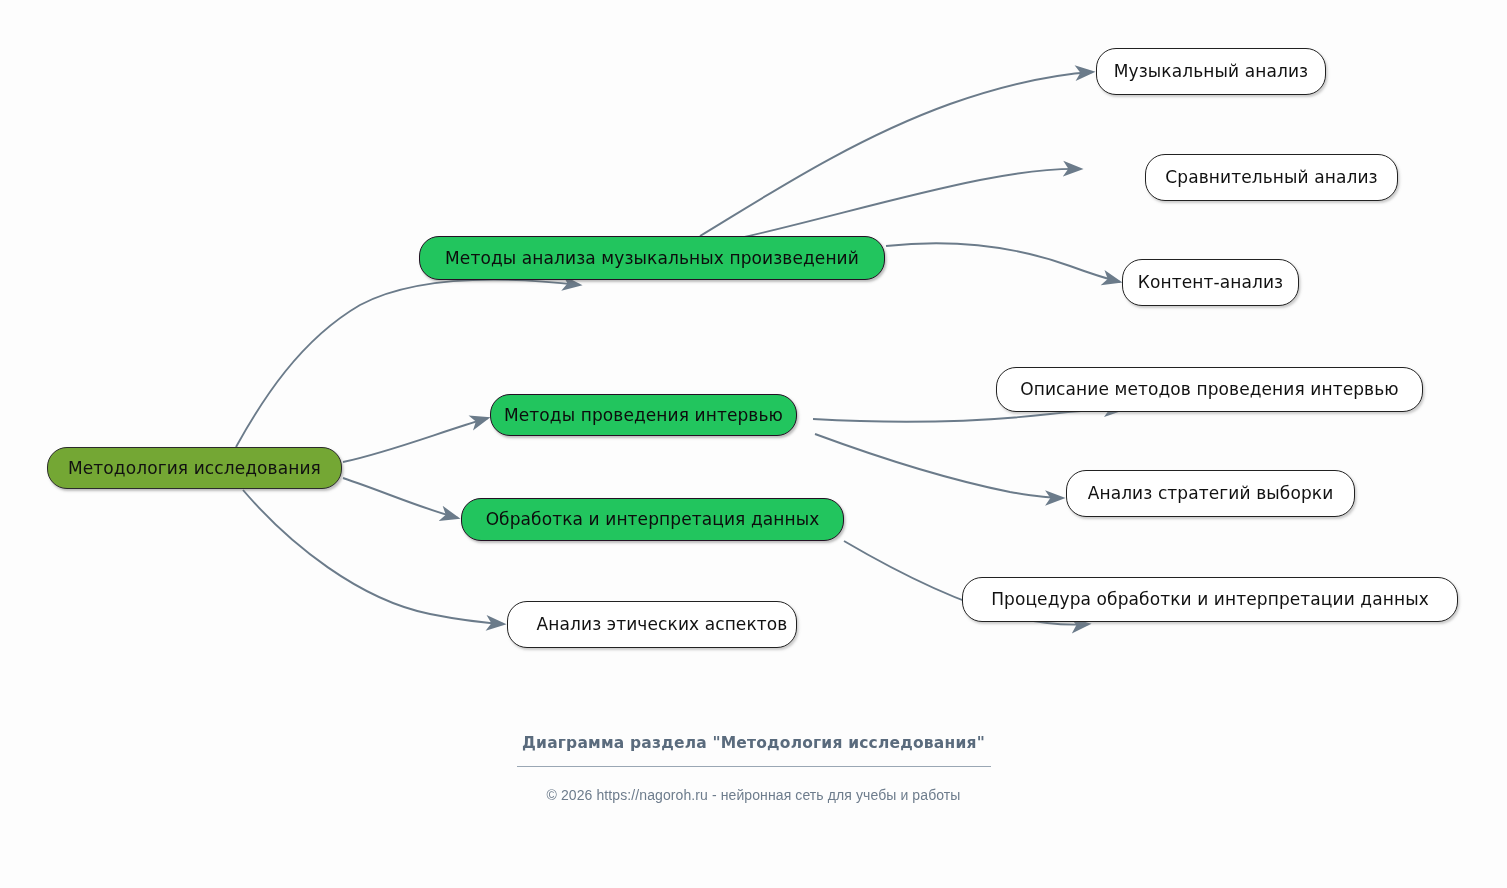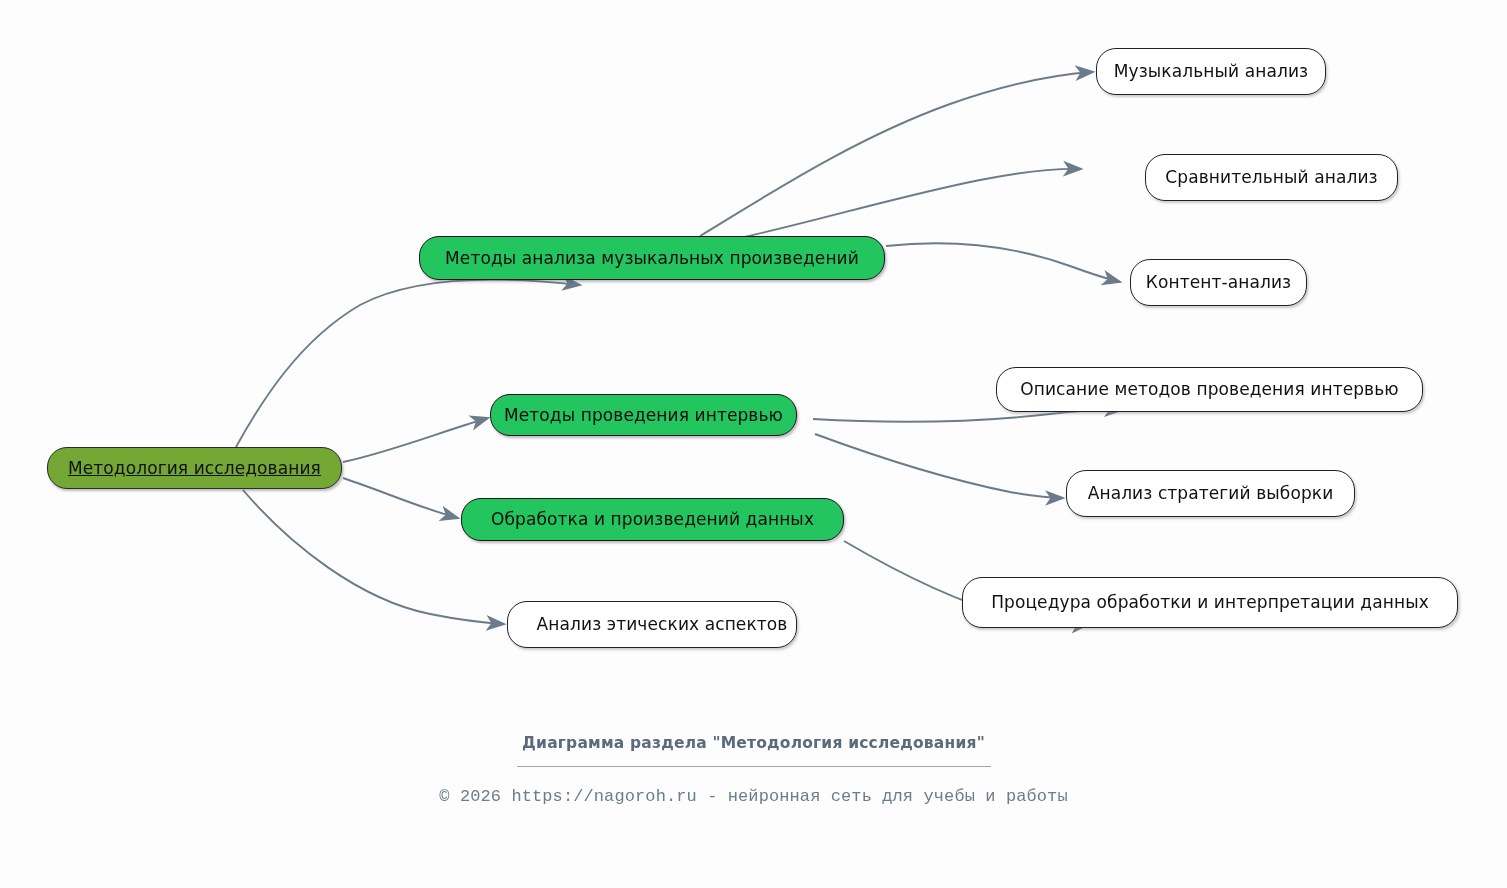--- a/index.html
+++ b/index.html
@@ -35,21 +35,20 @@
     font-size: 17px;
     line-height: 1;
     white-space: nowrap;
     letter-spacing: 0.1px;
   }
   .node-root {
     background: #74a734;
     border: 1.6px solid #2b2b2b;
     color: #111111;
     box-shadow: 1.5px 2px 2.5px rgba(90,90,90,0.40);
-    text-decoration: underline;
   }
   .node-branch {
     background: #22c55e;
     border: 1.6px solid #241024;
     color: #0d0d0d;
     box-shadow: 1.5px 2px 2.5px rgba(90,90,90,0.40);
   }
   .node-leaf {
     background: #ffffff;
     border: 1.6px solid #222222;
@@ -70,22 +69,22 @@
     letter-spacing: 0.2px;
   }
   .footer-rule {
     width: 474px;
     height: 1px;
     background: #9aa7b4;
     margin: 14px auto 0 auto;
   }
   .footer-credit {
     margin-top: 20px;
-    font-family: Liberation Mono, monospace;
-    font-size: 17px;
+    font-family: Liberation Sans, sans-serif;
+    font-size: 14px;
     color: #6d7c8c;
     letter-spacing: 0.1px;
   }
 </style>
 </head>
 <body>
 
 <div id="canvas">
 
   <svg id="edges" viewBox="0 0 1507 888" width="1507" height="888">
@@ -124,44 +123,44 @@
 
   <div class="node node-branch" style="left:419px; top:236px; width:466px; height:44px;">
     <span>Методы анализа музыкальных произведений</span>
   </div>
 
   <div class="node node-branch" style="left:490px; top:394px; width:307px; height:42px;">
     <span>Методы проведения интервью</span>
   </div>
 
   <div class="node node-branch" style="left:461px; top:498px; width:383px; height:43px;">
-    <span>Обработка и произведений данных</span>
+    <span>Обработка и интерпретация данных</span>
   </div>
 
   <div class="node node-leaf" style="left:1096px; top:48px; width:230px; height:47px;">
     <span>Музыкальный анализ</span>
   </div>
 
   <div class="node node-leaf" style="left:1145px; top:154px; width:253px; height:47px;">
     <span>Сравнительный анализ</span>
   </div>
 
-  <div class="node node-leaf" style="left:1122px; top:259px; width:177px; height:47px;margin-left:8px;">
+  <div class="node node-leaf" style="left:1122px; top:259px; width:177px; height:47px;">
     <span>Контент-анализ</span>
   </div>
 
   <div class="node node-leaf" style="left:1066px; top:470px; width:289px; height:47px;">
     <span>Анализ стратегий выборки</span>
   </div>
 
   <div class="node node-leaf" style="left:996px; top:367px; width:427px; height:45px;">
     <span>Описание методов проведения интервью</span>
   </div>
 
-  <div class="node node-leaf" style="left:962px; top:577px; width:496px; height:51px;">
+  <div class="node node-leaf" style="left:962px; top:577px; width:496px; height:45px;">
     <span>Процедура обработки и интерпретации данных</span>
   </div>
 
   <div class="node node-leaf" style="left:507px; top:601px; width:290px; height:47px;padding-left:20px;">
     <span>Анализ этических аспектов</span>
   </div>
 
   <div id="footer" style="top:734px;">
     <div class="footer-title">Диаграмма раздела "Методология исследования"</div>
     <div class="footer-rule"></div>

